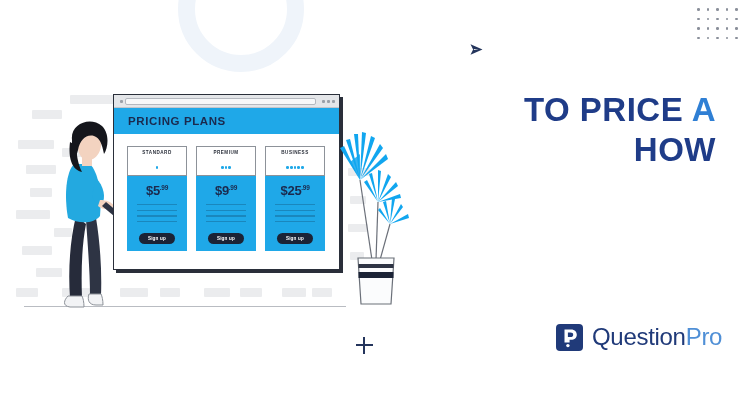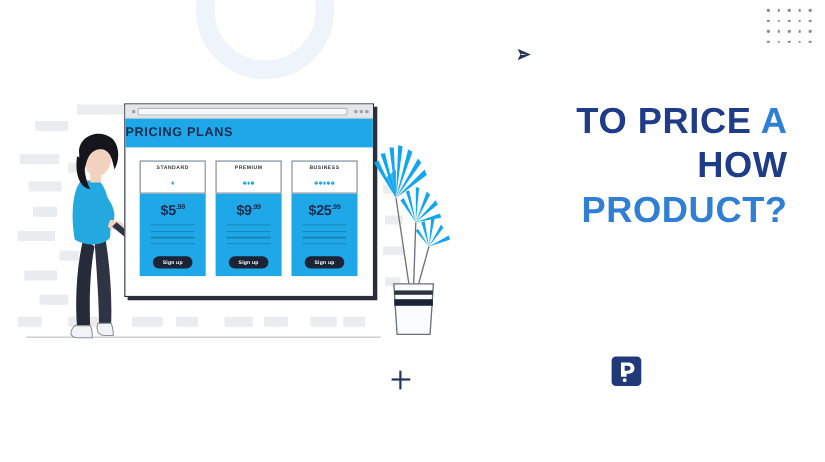--- a/index.html
+++ b/index.html
@@ -123,20 +123,21 @@
     margin: 0 4px 0 2px;
   }
   .chrome-dot {
     width: 3px; height: 3px; background: #9aa0a8; margin-left: 2px; border-radius: 1px;
   }
   #browser-header {
     height: 26px;
     background: #1fa8e8;
     display: flex;
     align-items: center;
+    padding-left: 14px;
     box-sizing: border-box;
   }
   #browser-title {
     color: #1b2a4e;
     font-weight: bold;
     font-size: 11.5px;
     letter-spacing: 0.6px;
     font-family: "Liberation Sans", sans-serif;
   }
   #cards {
@@ -434,25 +435,27 @@
       <path d="M20 130 L56 130 L53 176 L23 176 Z" fill="#fbfcfd" stroke="#6b7079" stroke-width="1.2"></path>
       <rect x="20.5" y="136" width="35" height="4" fill="#2e3444"></rect>
       <rect x="20.5" y="144" width="35" height="6" fill="#1b2336"></rect>
     </svg>
 
   </div>
 
   <div id="headline">
     <span class="line"><span class="l2a">TO PRICE </span><span class="l2b">A</span></span>
     <span class="line l1">HOW</span>
-    <span class="line l3">PRODUCT?</span>
   </div>
 
   <div id="logo">
     <div id="logo-mark">
       <svg viewBox="0 0 27 27" width="27" height="27">
         <path d="M8.5 5.5 L15 5.5 C19 5.5 20.8 8 20.8 10.8 C20.8 13.8 18.6 15.8 15 15.8 L13.6 15.8 L13.6 18.4 L10.2 18.4 L10.2 13 L14.4 13 C16.2 13 17.2 12.1 17.2 10.7 C17.2 9.3 16.3 8.4 14.4 8.4 L11.9 8.4 L11.9 18.4 L8.5 18.4 Z" fill="#ffffff"></path>
         <circle cx="11.9" cy="21.6" r="1.7" fill="#ffffff"></circle>
       </svg>
     </div>
+    <div id="logo-text">
+      <span class="q">Question</span><span class="p">Pro</span>
+    </div>
   </div>
 
 </div>
 
 </body></html>

